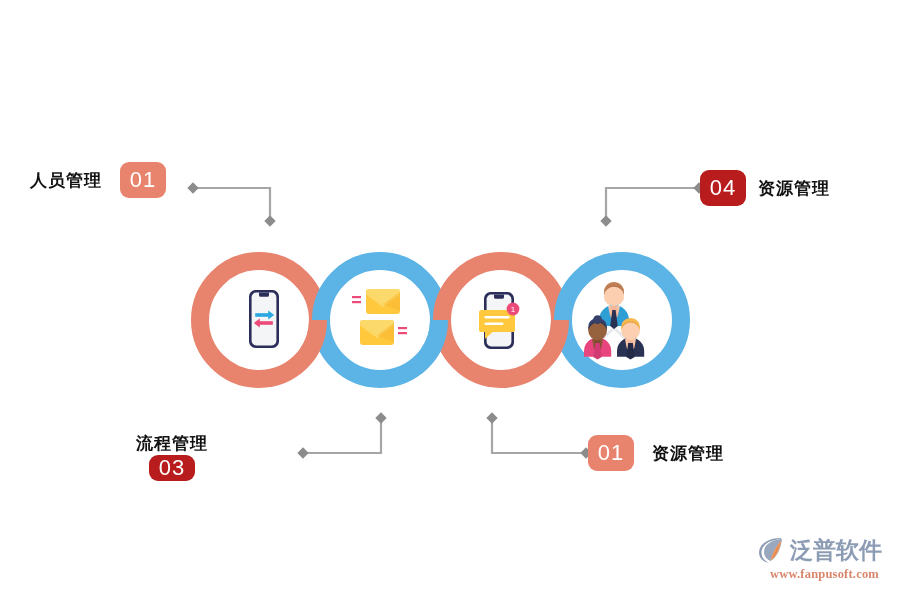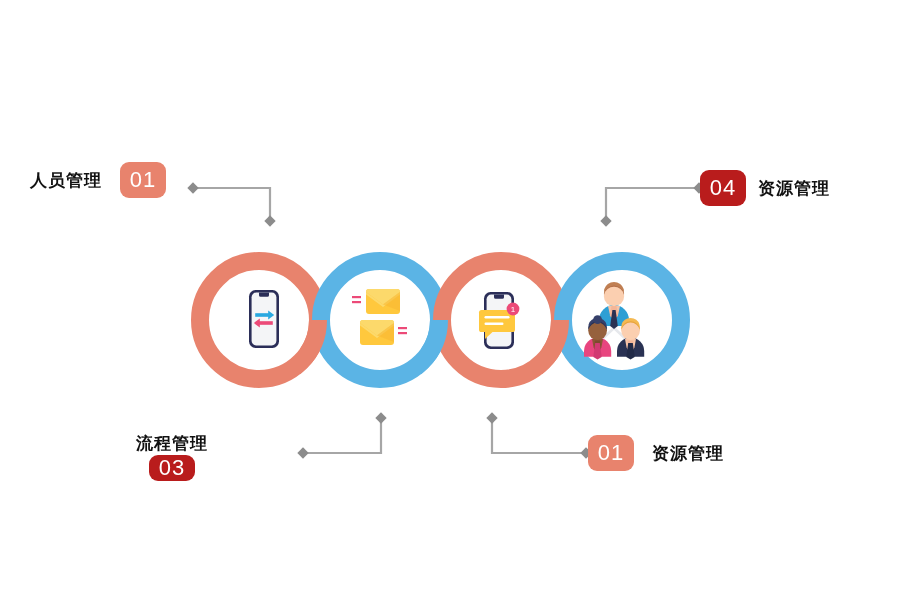--- a/index.html
+++ b/index.html
@@ -279,14 +279,26 @@
   <div class="label-group" id="grp-03">
     <span class="label-text">流程管理</span>
     <span class="badge blue">03</span>
   </div>
 
   <div class="label-group" id="grp-02">
     <span class="badge coral">01</span>
     <span class="label-text">资源管理</span>
   </div>
 
+  <div id="watermark">
+    <div class="wm-row">
+      <svg width="30" height="28" viewBox="0 0 30 28">
+        <path d="M 24 2 C 10 2 2 9 2 16.5 C 2 22 6 26 11.5 26.5 C 6.5 24.5 4.5 20.5 4.5 16.5 C 4.5 9.5 12 3.5 24 3.2 Z" fill="#8d9cb5"></path>
+        <path d="M 25 3 C 13 4 7 9.5 7 16 C 7 20 9.5 23.5 13.5 25 C 19 22 23.5 14 25 3 Z" fill="#9aa8bf"></path>
+        <path d="M 24.6 4 C 20 9 15.5 16 13.2 24.6 C 18.6 22 22.8 13.8 24.6 4 Z" fill="#e8a070"></path>
+        <path d="M 23.8 5.5 C 20.5 10 17 16 14.6 23 C 19 20.2 22.2 13.2 23.8 5.5 Z" fill="#ea8c52"></path>
+      </svg>
+      <span class="wm-cn">泛普软件</span>
+    </div>
+    <div class="wm-url">www.fanpusoft.com</div>
+  </div>
 
 </div>
 
 </body></html>

